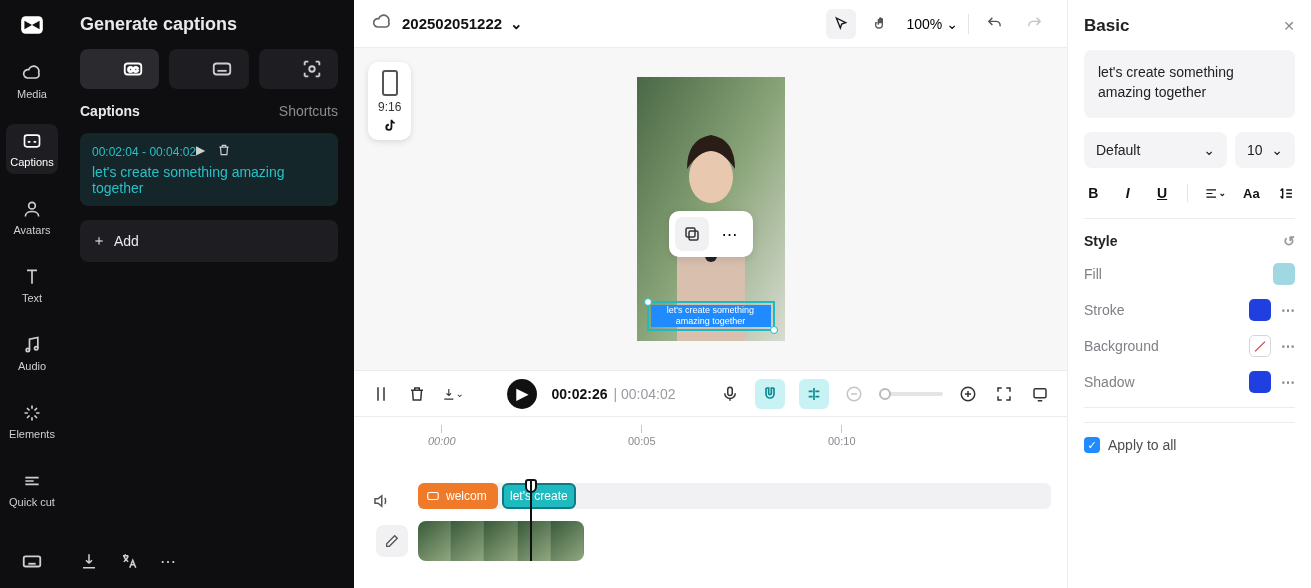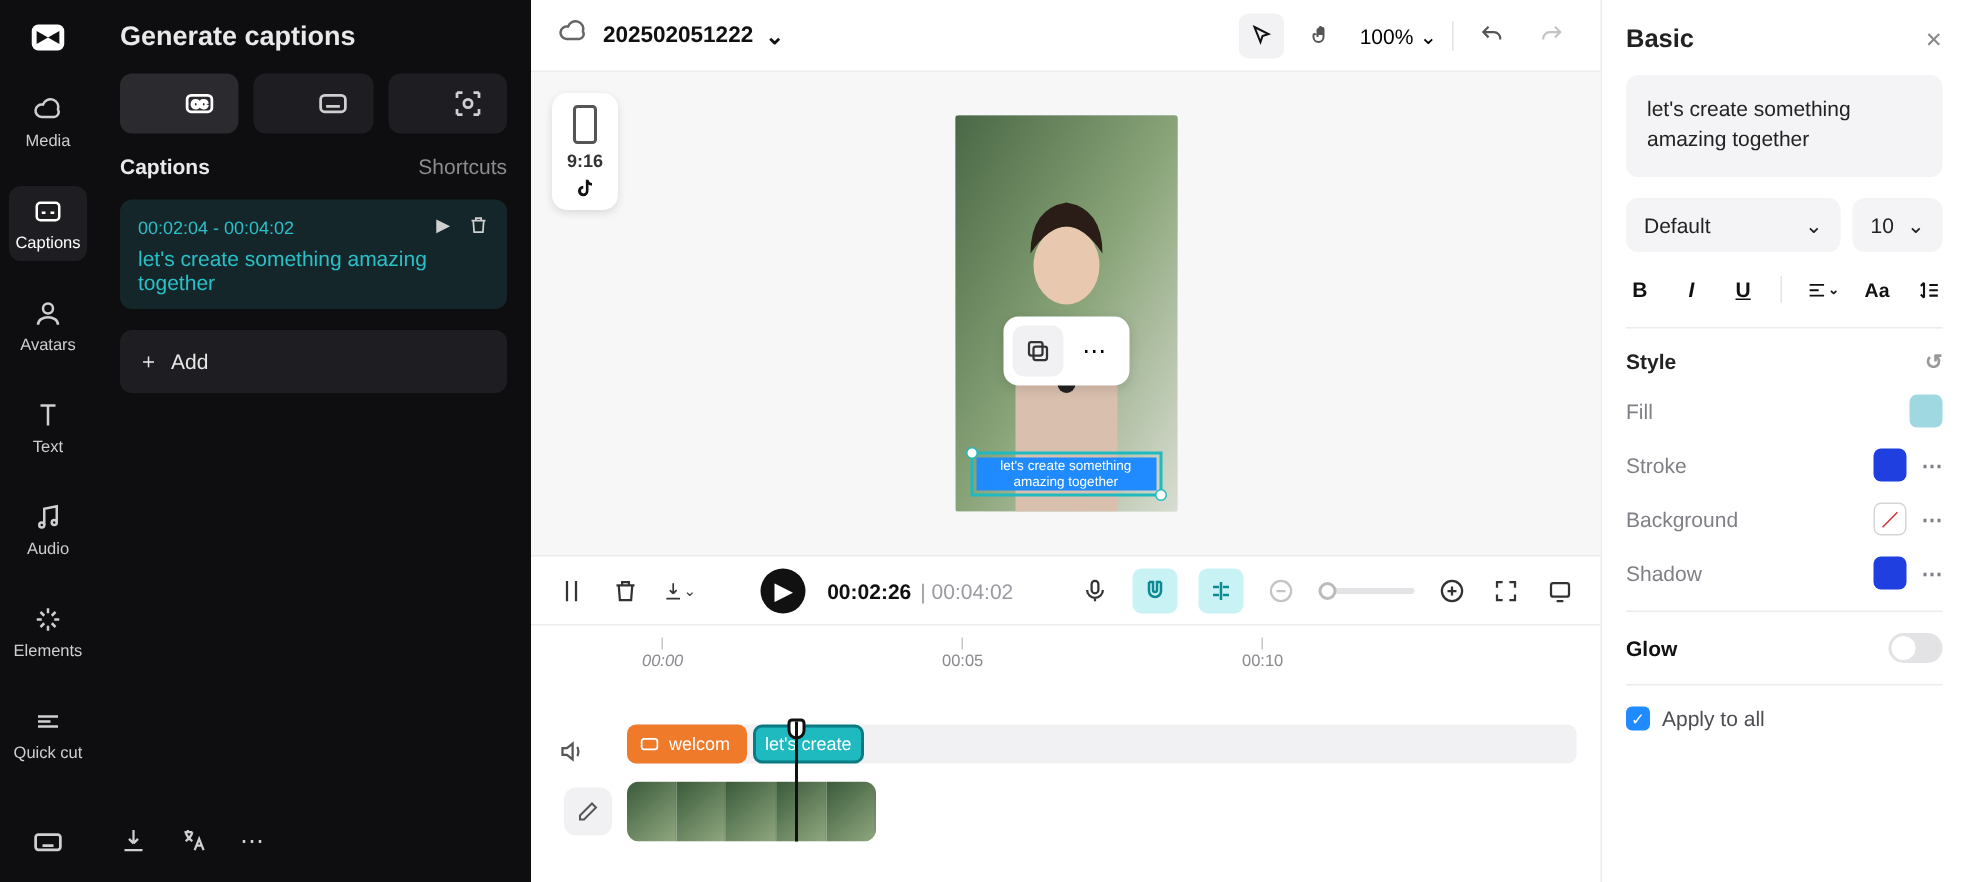--- a/index.html
+++ b/index.html
@@ -19,21 +19,21 @@
 .panel h1 { font-size: 18px; font-weight: 600; }
 .seg-row { display:flex; gap:10px; }
 .seg { flex:1; height:40px; background:#1e1e22; border-radius:8px; display:flex; align-items:center; justify-content:center; cursor:pointer;padding-left:27px; }
 .seg.active { background:#2a2a2f; }
 .captions-head { display:flex; justify-content:space-between; align-items:center; font-size:14px;}
 .captions-head .shortcuts { color:#8b8b90; }
 .cap-item { background: transparent; border-radius:8px; padding:10px 12px; display:flex; flex-direction:column; gap:4px; cursor:pointer;}
 .cap-item .time { font-size:12px; color:#9a9aa0; }
 .cap-item .txt { font-size:14px; color:#e9e9ea; }
 .cap-item.selected { background:#14262a; }
-.cap-item.selected .time { color:#29c0c7; display:flex; justify-content:space-between; align-items:center;}
+.cap-item.selected .time { color:#29c0c7; display:flex; align-items:center;}
 .cap-item.selected .txt { color:#29c0c7; }
 .cap-item .actions { display:flex; gap:12px; color:#d0d0d0;}
 .add-btn { background:#1e1e22; border-radius:8px; height:42px; display:flex; align-items:center; gap:8px; padding:0 12px; cursor:pointer; font-size:14px;}
 .panel-bottom { margin-top:auto; display:flex; gap:22px; justify-content:flex-start; padding-top:10px; color:#cfcfd1;}
 .panel-bottom .ic { cursor:pointer; }
 
 
 .center { flex:1; display:flex; flex-direction:column; min-width:0; }
 .topbar { height:48px; border-bottom:1px solid #ececee; display:flex; align-items:center; padding:0 18px; gap:16px;}
 .topbar .left { display:flex; align-items:center; gap:10px; color:#444;}
@@ -42,21 +42,21 @@
 .tb-btn { width:30px; height:30px; border-radius:6px; display:flex; align-items:center; justify-content:center; cursor:pointer;}
 .tb-btn.boxed { background:#f2f2f4; }
 .zoom { font-size:14px; font-weight:500; display:flex; align-items:center; gap:4px; cursor:pointer;}
 .topbar .right { margin-left:auto; display:flex; align-items:center; gap:10px;}
 .export { background:#1f8bff; color:#fff; border-radius:8px; padding:6px 14px; font-size:14px; font-weight:600; display:flex; align-items:center; gap:6px; cursor:pointer;}
 
 
 .preview { flex:1; background:#f7f7f8; position:relative; display:flex; align-items:center; justify-content:center; overflow:hidden;}
 .ratio-card { position:absolute; top:14px; left:14px; background:#fff; border-radius:10px; box-shadow:0 2px 6px rgba(0,0,0,.12); padding:8px 10px; display:flex; flex-direction:column; align-items:center; gap:4px;}
 .ratio-rect { width:16px; height:26px; border:2px solid #555; border-radius:3px;}
-.ratio-label { font-size:12px; color:#333; font-weight:700;text-align:center;}
+.ratio-label { font-size:12px; color:#333; font-weight:400;text-align:center;}
 .tiktok { width:14px; height:14px; }
 .video { width:148px; height:264px; background: linear-gradient(140deg,#3a5a3a 0%, #6e8a5e 35%, #cfd6c8 70%); border-radius:2px; position:relative; display:flex; align-items:flex-end; justify-content:center;}
 .person { position:absolute; inset:0; display:flex; align-items:center; justify-content:center;}
 .cap-overlay { position:absolute; bottom:10px; left:10px; right:10px; border:2px solid #1fb9c0; background:rgba(31,139,255,0); padding:2px; }
 .cap-overlay .captxt { background:#1f8bff; color:#fff; font-size:9px; line-height:11px; text-align:center;}
 .cap-handle { position:absolute; width:8px; height:8px; background:#fff; border:1px solid #1fb9c0; border-radius:50%;}
 .ch-tl{top:-5px; left:-5px;} .ch-br{bottom:-5px; right:-5px;}
 .overlay-tools { position:absolute; bottom:84px; left:50%; transform:translateX(-50%); background:#fff; border-radius:10px; display:flex; padding:6px; gap:4px; box-shadow:0 2px 8px rgba(0,0,0,.12);}
 .ot-btn{ width:34px; height:34px; display:flex; align-items:center; justify-content:center; border-radius:8px; cursor:pointer;}
 .ot-btn.boxed{ background:#f1f1f3;}
@@ -512,24 +512,18 @@
     </span>
   </div>
   <div class="prop">
     <span>Shadow</span>
     <span style="display:flex;gap:10px;align-items:center;">
       <span class="swatch" style="background:#1f3fe0;"></span>
       <span class="more">⋯</span>
     </span>
   </div>
   <div style="height:1px;background:#ececee;"></div>
-  <div class="prop" style="color:#111;font-weight:600;">
-    <span>Glow</span>
-    <div class="toggle">
-        <div class="knob"></div>
-      </div>
-  </div>
   <div style="height:1px;background:#ececee;"></div>
   <div class="apply">
     <div class="chk">✓</div>
     <span>Apply to all</span>
   </div>
 </div>
 
 </body></html>

